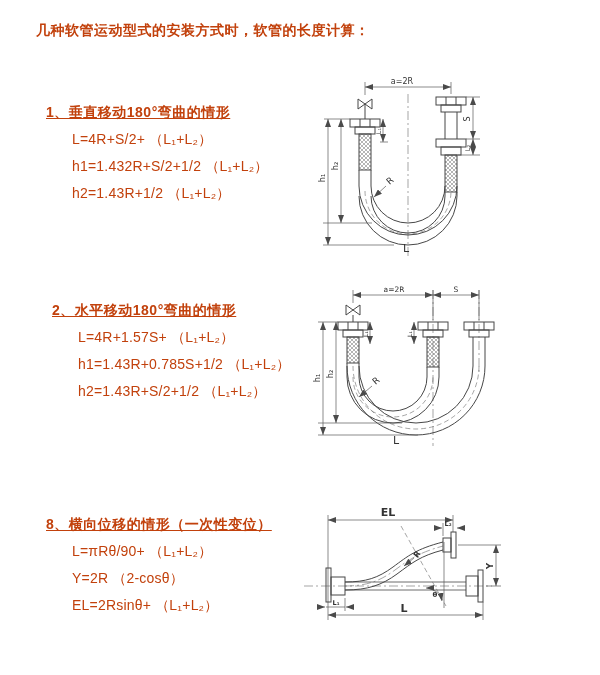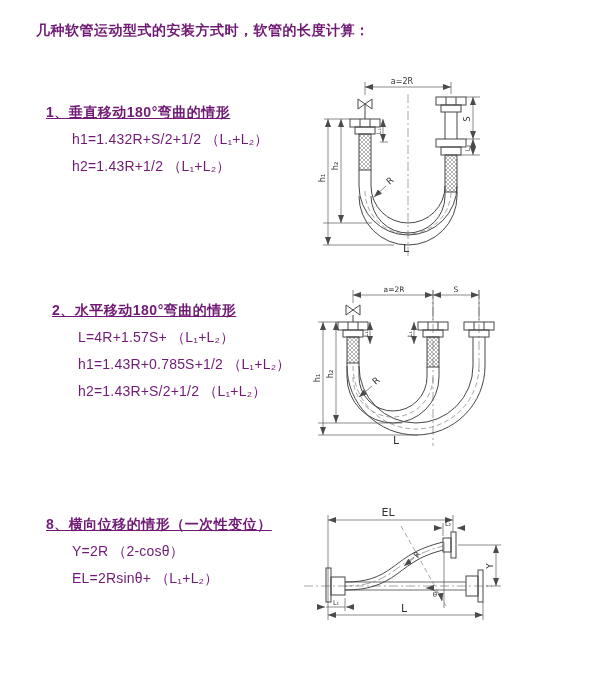--- a/index.html
+++ b/index.html
@@ -1,63 +1,65 @@
 <!DOCTYPE html>
 <html><head>
 <meta charset="utf-8">
 <style>
   html,body{margin:0;padding:0;background:#fff;}
   .page{
     position:relative;width:600px;height:675px;background:#ffffff;
-    font-family:"Liberation Sans","DejaVu Sans",sans-serif;color:#701a75;overflow:hidden;
+    font-family:"Liberation Sans","DejaVu Sans",sans-serif;color:#c2410c;overflow:hidden;
   }
   .doc-title{
     position:absolute;left:36px;top:22px;font-size:14px;font-weight:bold;letter-spacing:.5px;
   }
   .section{position:absolute;}
   .sec-1{left:46px;top:104px;}
   .sec-2{left:52px;top:302px;}
   .sec-3{left:46px;top:516px;}
   .sec-heading{font-size:14px;font-weight:bold;letter-spacing:.5px;margin:0 0 4px 0;text-decoration:underline;}
   .formula{font-size:14px;font-weight:400;margin:9px 0 0 26px;letter-spacing:.2px;white-space:nowrap;}
   .diagram{position:absolute;}
   .dia-1{left:308px;top:64px;}
   .dia-2{left:306px;top:278px;}
-  .dia-3{left:296px;top:498px;}
+  .dia-3{left:296px;top:498px;font-weight:bold;}
   svg{display:block;}
   svg .draw{stroke:#474747;stroke-width:1;fill:none;}
   svg .thin{stroke:#5a5a5a;stroke-width:.7;fill:none;}
   svg .dim{stroke:#5a5a5a;stroke-width:.7;fill:none;}
   svg .cl{stroke:#6a6a6a;stroke-width:.6;fill:none;stroke-dasharray:9 3 2 3;}
   svg .dash{stroke:#6a6a6a;stroke-width:.6;fill:none;stroke-dasharray:5 3;}
   svg .braidrect{stroke:#474747;stroke-width:1;}
   svg text{fill:#333;font-family:"DejaVu Sans","Liberation Sans",sans-serif;}
 </style>
 </head>
 <body>
 
 <div class="page">
 
   <div class="doc-title">几种软管运动型式的安装方式时，软管的长度计算：</div>
 
   <div class="section sec-1">
     <div class="sec-heading">1、垂直移动180°弯曲的情形</div>
+    <div class="formula">L=4R+S/2+ （L₁+L₂）</div>
     <div class="formula">h1=1.432R+S/2+1/2 （L₁+L₂）</div>
     <div class="formula">h2=1.43R+1/2 （L₁+L₂）</div>
   </div>
 
   <div class="section sec-2">
     <div class="sec-heading">2、水平移动180°弯曲的情形</div>
     <div class="formula">L=4R+1.57S+ （L₁+L₂）</div>
     <div class="formula">h1=1.43R+0.785S+1/2 （L₁+L₂）</div>
     <div class="formula">h2=1.43R+S/2+1/2 （L₁+L₂）</div>
   </div>
 
   <div class="section sec-3">
     <div class="sec-heading">8、横向位移的情形（一次性变位）</div>
+    <div class="formula">L=πRθ/90+ （L₁+L₂）</div>
     <div class="formula">Y=2R （2-cosθ）</div>
     <div class="formula">EL=2Rsinθ+ （L₁+L₂）</div>
   </div>
 
   <div class="diagram dia-1">
     <svg width="290" height="200" viewBox="0 0 290 200">
       <defs>
         <pattern id="d1braid" patternUnits="userSpaceOnUse" width="4" height="4">
           <path d="M0,4 L4,0 M0,0 L4,4" stroke="#6a6a6a" stroke-width="0.5"></path>
         </pattern>

